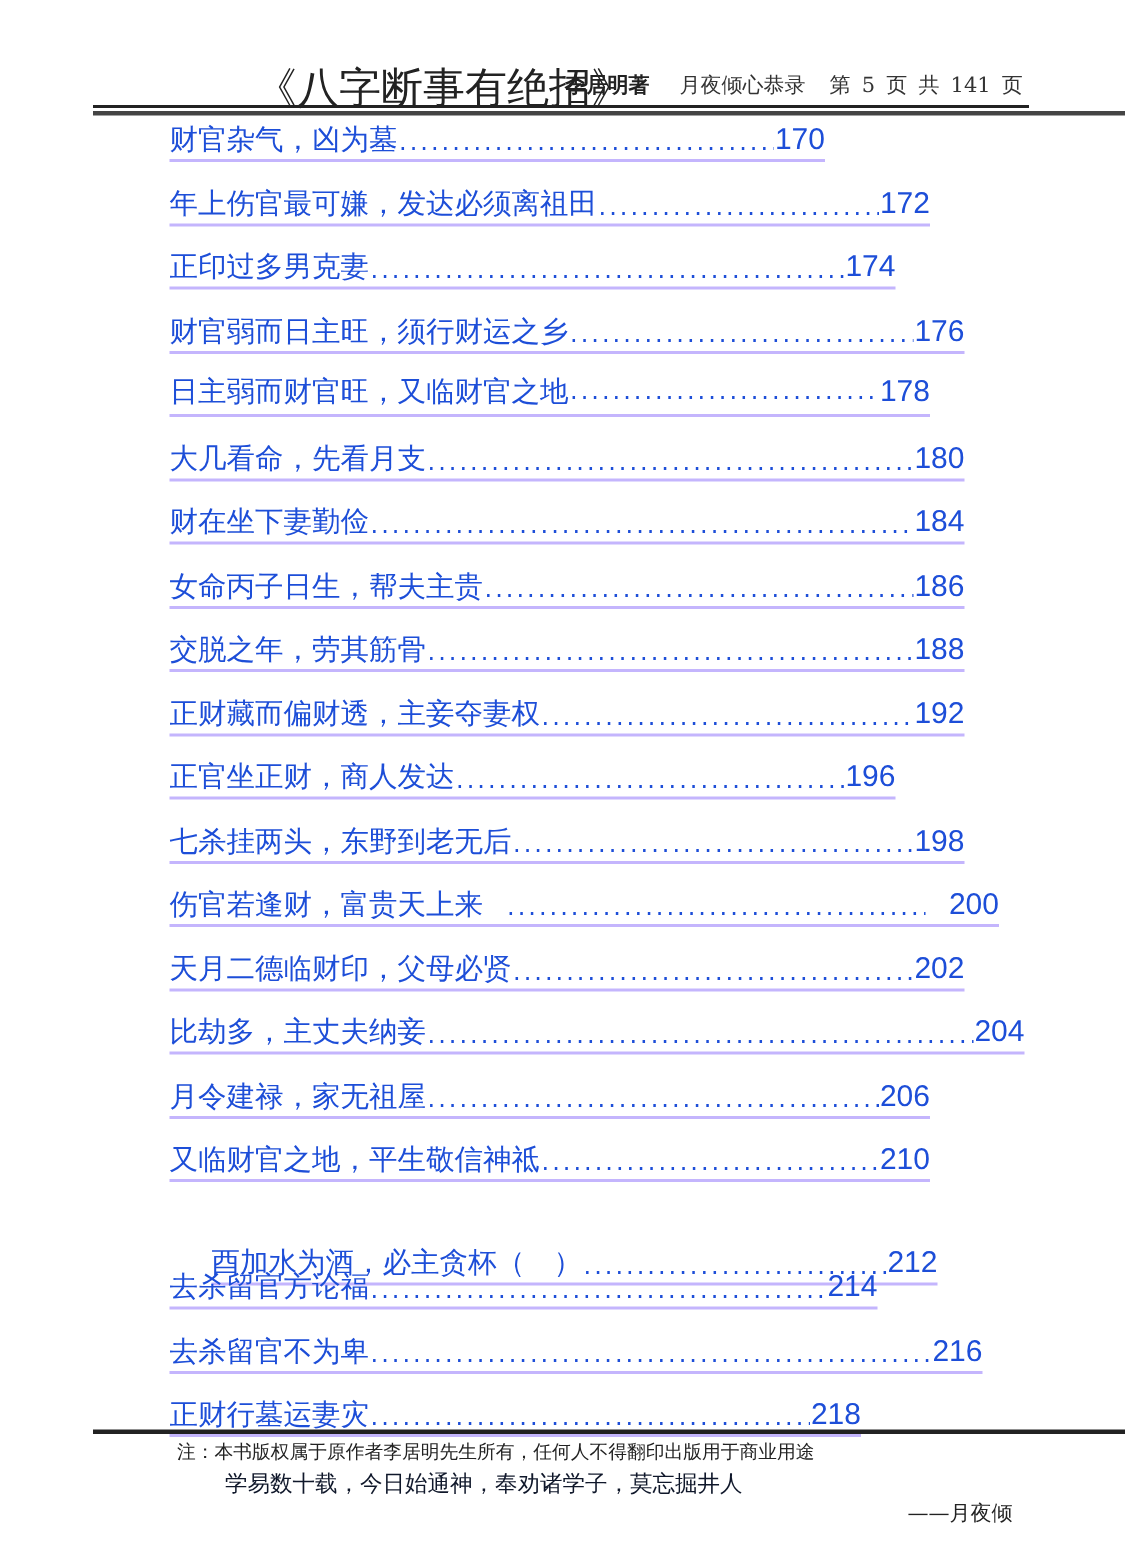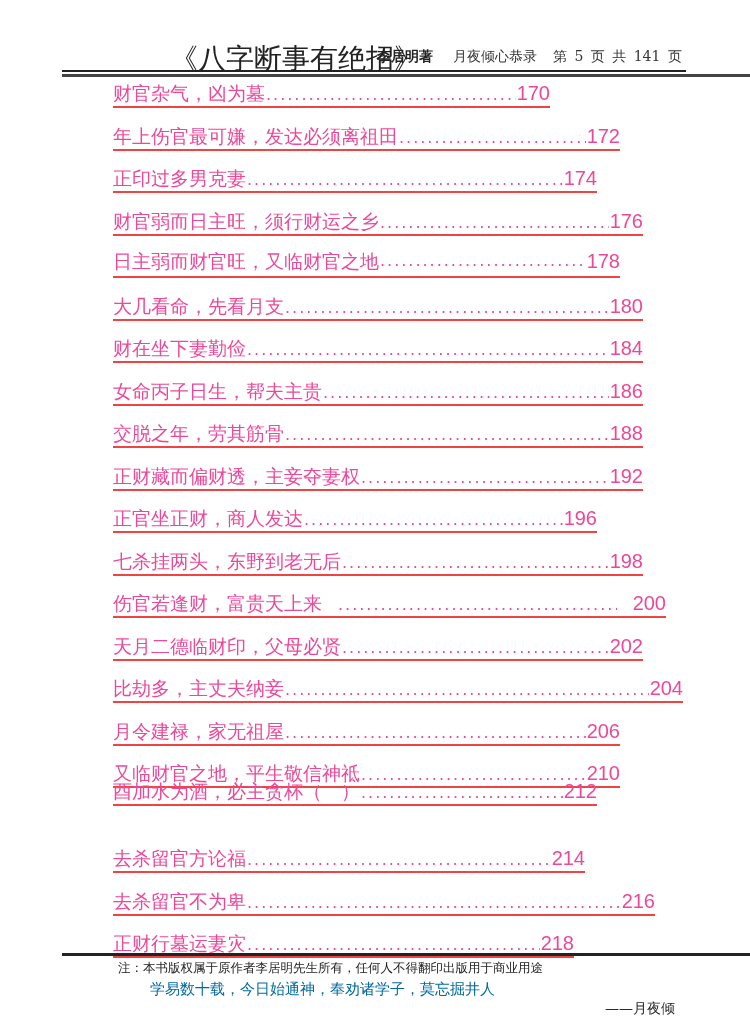--- a/index.html
+++ b/index.html
@@ -26,41 +26,41 @@
   .header .pagenum {
     font-family: "DejaVu Serif", serif; font-size: 14px; color: #333;
     position: absolute; left: 383px; top: 38px; word-spacing: 3px;
   }
   .rule-thin { position: absolute; top: 70px; left: 62px; width: 624px; height: 2px; background: #222; }
   .rule-thick { position: absolute; top: 74px; left: 62px; width: 688px; height: 3px; background: #444; }
 
   .toc { position: absolute; left: 113px; top: 76px; width: 637px; }
   .toc-row {
     position: absolute; left: 0; height: 30px;
-    font-family: "DejaVu Sans", sans-serif; font-size: 19px; color: #ec4899;
+    font-family: "DejaVu Sans", sans-serif; font-size: 19px; color: #1d4ed8;
     white-space: nowrap; overflow: hidden;
-    border-bottom: 2px solid #ef4444; line-height: 26px;
+    border-bottom: 2px solid #c4b5fd; line-height: 26px;
     display: flex; align-items: flex-end;
   }
   .toc-row .title { flex: 0 0 auto; }
   .toc-row .leader {
     flex: 1 1 auto; overflow: hidden; letter-spacing: 2px; font-size: 16px;
     margin: 0 1px; line-height: 22px;
   }
   .toc-row .page { flex: 0 0 auto; font-family: "Liberation Sans", sans-serif; font-size: 20px; }
 
   .rule-bottom { position: absolute; top: 953px; left: 62px; width: 688px; height: 3px; background: #222; }
 
   .footer-note {
     position: absolute; top: 960px; left: 118px;
     font-family: Liberation Mono, monospace; font-size: 12.5px; color: #222; white-space: nowrap;
   }
   .footer-motto {
     position: absolute; top: 980px; left: 150px;
-    font-family: Liberation Mono, monospace; font-size: 15px; color: #0369a1; white-space: nowrap;
+    font-family: Liberation Mono, monospace; font-size: 15px; color: #0f172a; white-space: nowrap;
   }
   .footer-sign {
     position: absolute; top: 1000px; left: 605px;
     font-family: "DejaVu Serif", serif; font-size: 14px; color: #222; white-space: nowrap;
   }
 </style>
 </head>
 <body>
 
 <div class="header">
@@ -151,21 +151,21 @@
     <div class="toc-row" style="top: 637.5px; width: 507px;">
       <span class="title">月令建禄，家无祖屋</span>
       <span class="leader">........................................................................................................................................................................................................</span>
       <span class="page">206</span>
     </div>
     <div class="toc-row" style="top: 680px; width: 507px;">
       <span class="title">又临财官之地，平生敬信神祗</span>
       <span class="leader">........................................................................................................................................................................................................</span>
       <span class="page">210</span>
     </div>
-    <div class="toc-row" style="top: 698px; width: 484px;">
+    <div class="toc-row" style="top: 749px; width: 484px; margin-left: 28px;">
       <span class="title">酉加水为酒，必主贪杯（　）</span>
       <span class="leader">........................................................................................................................................................................................................</span>
       <span class="page">212</span>
     </div>
     <div class="toc-row" style="top: 765px; width: 472px;">
       <span class="title">去杀留官方论福</span>
       <span class="leader">........................................................................................................................................................................................................</span>
       <span class="page">214</span>
     </div>
     <div class="toc-row" style="top: 807.5px; width: 542px;">

